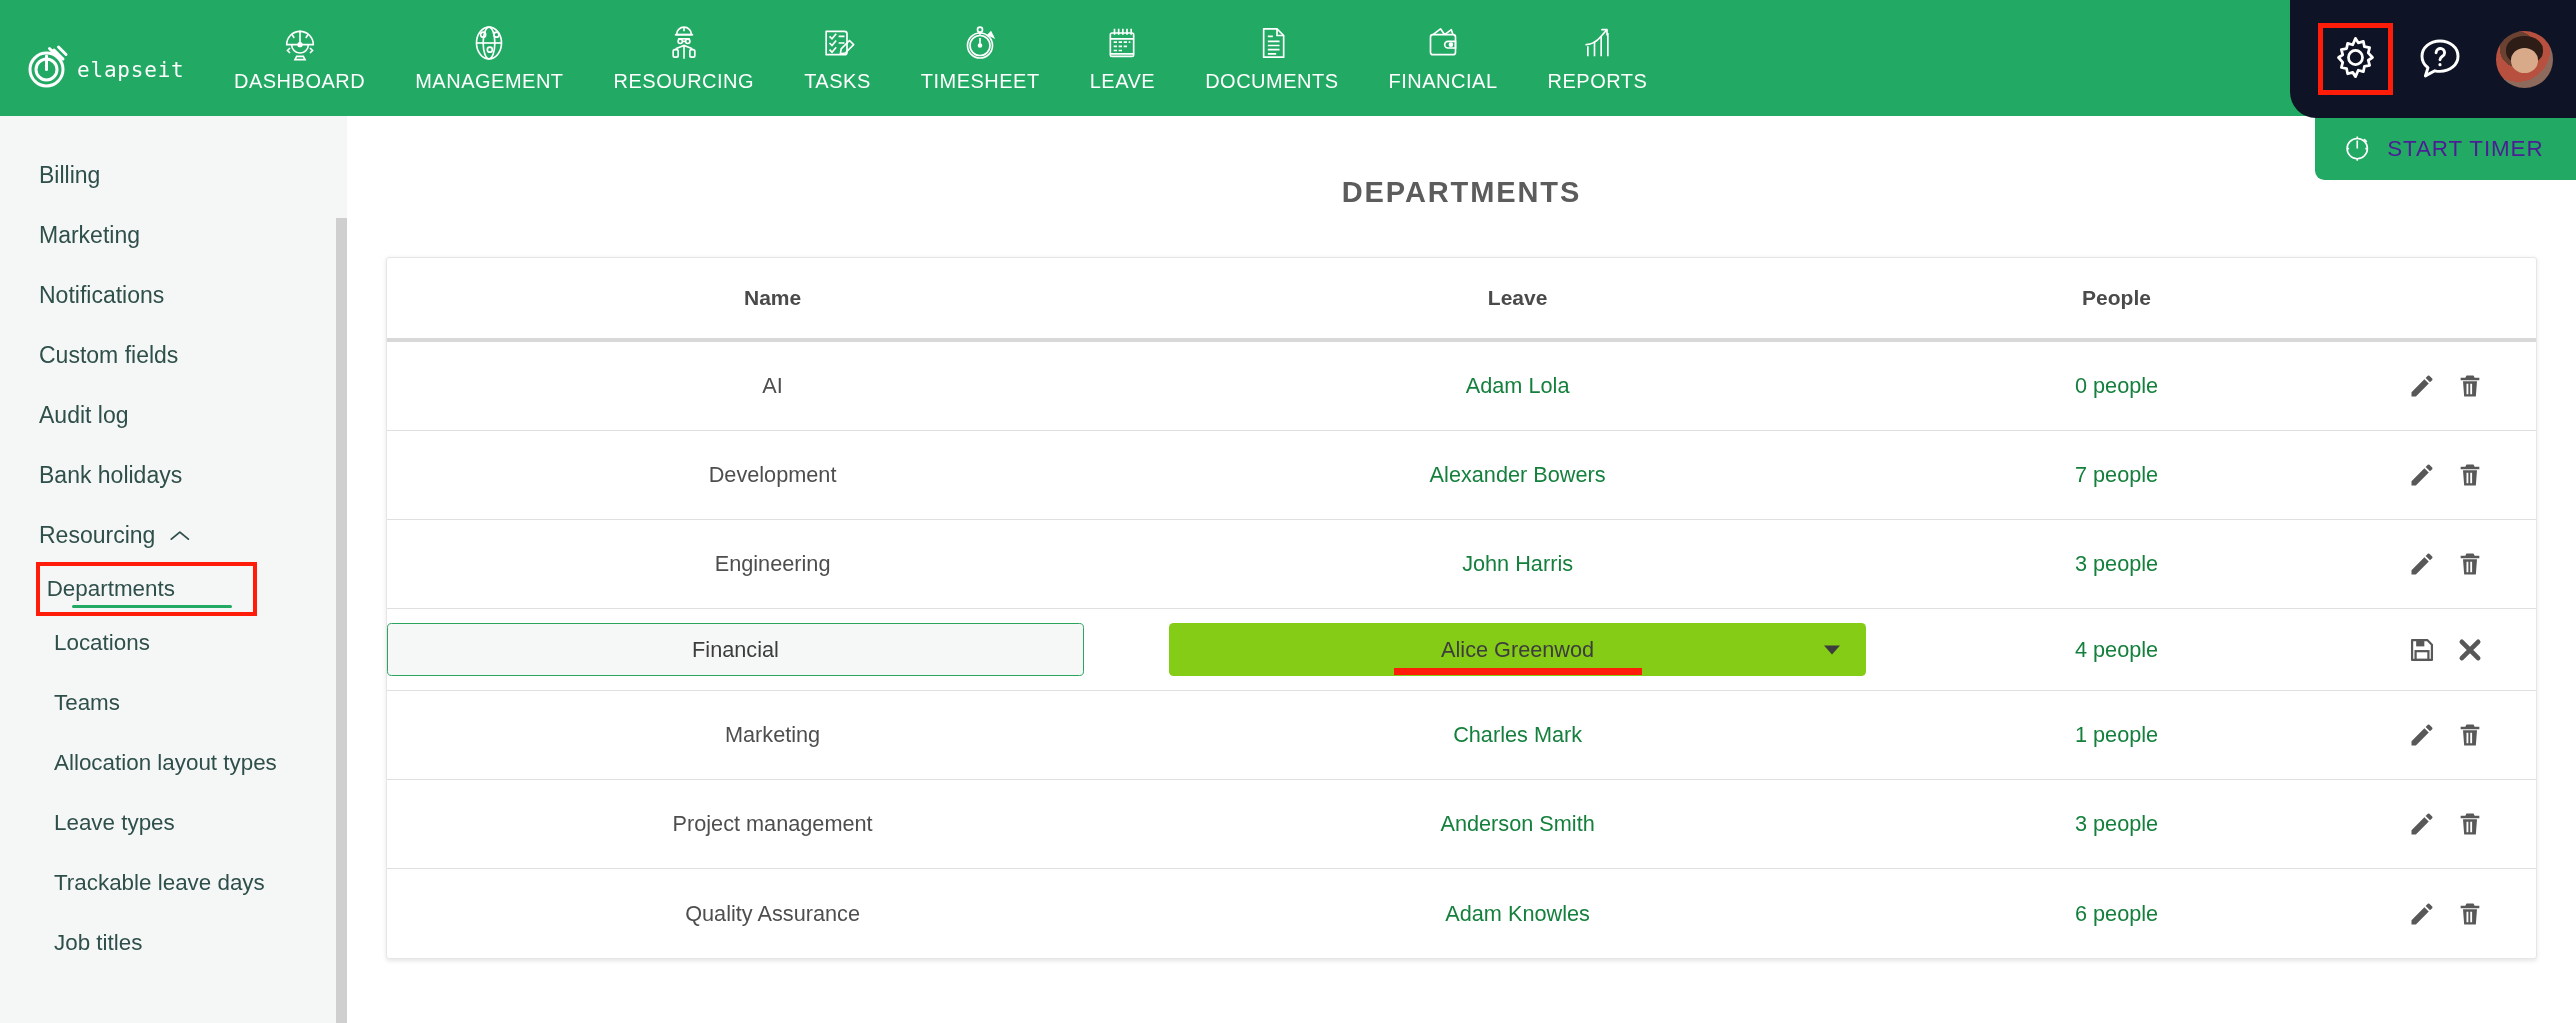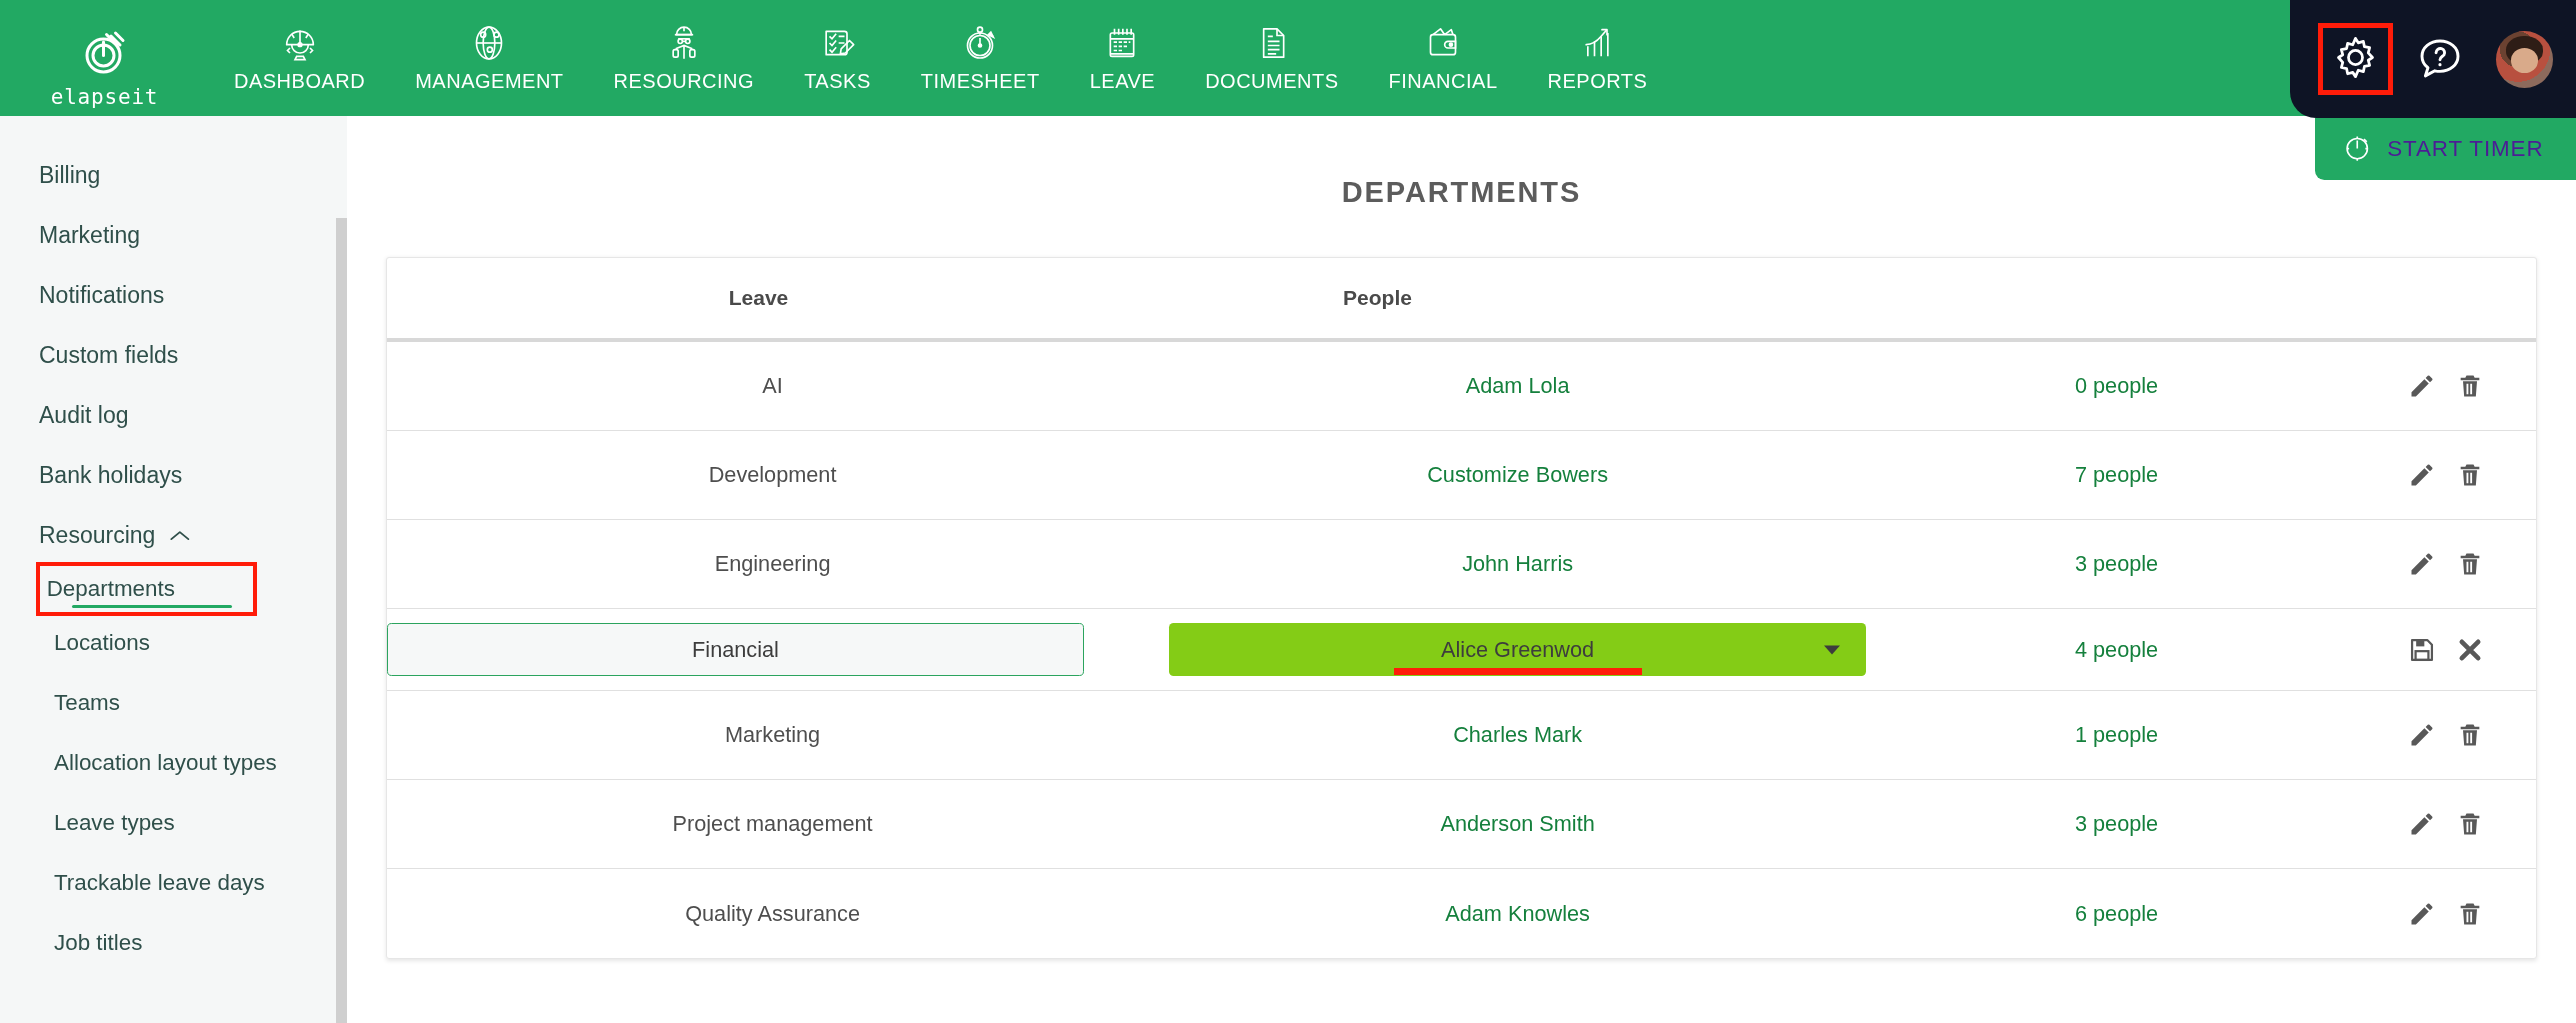--- a/index.html
+++ b/index.html
@@ -12,21 +12,21 @@
 
   
   .topnav {
     position: absolute; top: 0; left: 0;
     width: 2576px; height: 116px;
     background: #22a963;
     display: flex; align-items: center;
   }
   .brand {
     width: 209px; height: 116px;
-    display: flex; flex-direction: column;
+    display: flex; flex-direction: row;
     align-items: center; justify-content: center;
     gap: 4.6px;
     margin-top: 23px;
   }
   .brand-mark { width: 48px; height: 48px; }
   .brand-name {
     color: #ffffff; font-size: 21px; letter-spacing: 0.8px;
     font-family: "DejaVu Sans Mono", monospace;
   }
   .nav-items { display: flex; align-items: center; height: 116px; }
@@ -498,20 +498,21 @@
 
 <div class="sb-track"></div>
 
 <div class="main">
 
   <div class="page-title">DEPARTMENTS</div>
 
   <div class="table-card">
 
     <div class="thead">
+      <div class="th col-name">Name</div>
       <div class="th col-lead">Leave</div>
       <div class="th col-people">People</div>
       <div class="th col-act"></div>
     </div>
 
     <div class="trow">
       <div class="cell name col-name">AI</div>
       <div class="cell link col-lead">Adam Lola</div>
       <div class="cell link col-people">0 people</div>
       <div class="cell acts col-act">
@@ -523,21 +524,21 @@
         <span class="ico-btn">
           <svg viewBox="0 0 24 24" fill="#585858">
               <path d="M9 3h6l1 2h4v2H4V5h4l1-2zM6 8h12l-1 13H7L6 8zm3 2v9h1.6v-9H9zm3.2 0v9h1.6v-9h-1.6z"></path>
             </svg>
         </span>
       </div>
     </div>
 
     <div class="trow">
       <div class="cell name col-name">Development</div>
-      <div class="cell link col-lead">Customize Bowers</div>
+      <div class="cell link col-lead">Alexander Bowers</div>
       <div class="cell link col-people">7 people</div>
       <div class="cell acts col-act">
         <span class="ico-btn">
           <svg viewBox="0 0 24 24" fill="#585858">
               <path d="M3 17.25V21h3.75L17.8 9.94l-3.75-3.75L3 17.25zM20.7 7.04a1 1 0 000-1.41l-2.34-2.34a1 1 0 00-1.41 0l-1.83 1.83 3.75 3.75 1.83-1.83z"></path>
             </svg>
         </span>
         <span class="ico-btn">
           <svg viewBox="0 0 24 24" fill="#585858">
               <path d="M9 3h6l1 2h4v2H4V5h4l1-2zM6 8h12l-1 13H7L6 8zm3 2v9h1.6v-9H9zm3.2 0v9h1.6v-9h-1.6z"></path>

